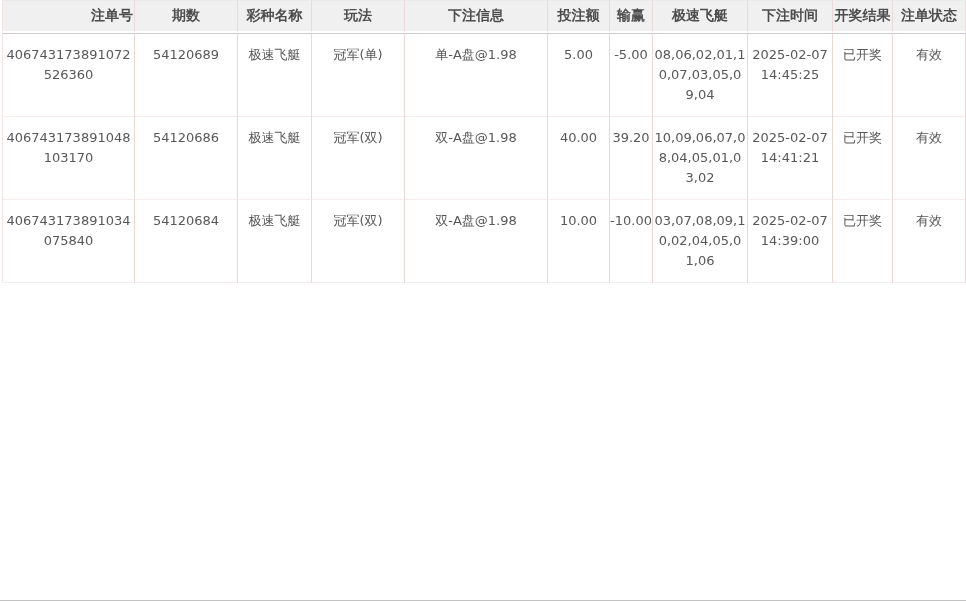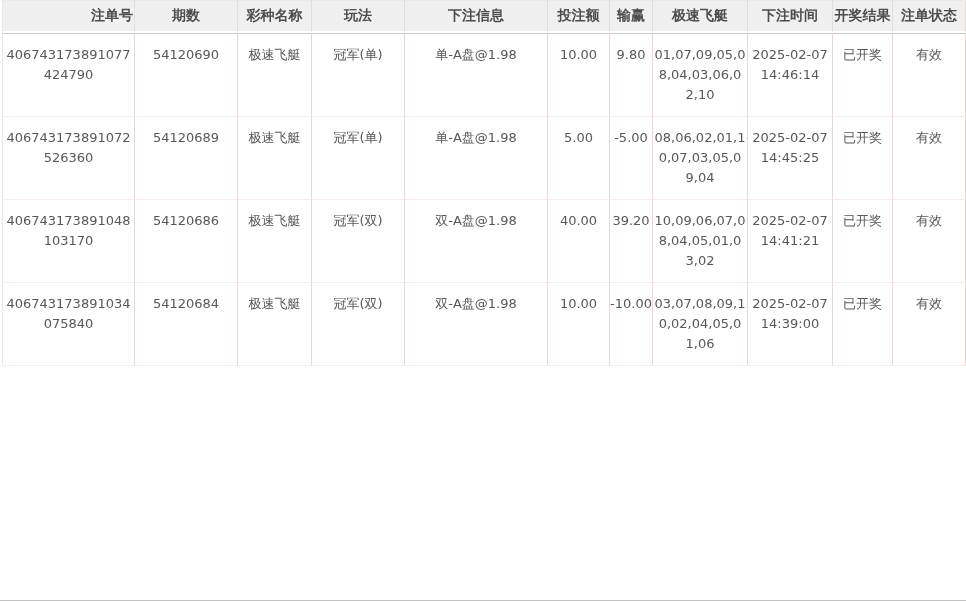--- a/index.html
+++ b/index.html
@@ -98,33 +98,20 @@
       <th>投注额</th>
       <th>输赢</th>
       <th>极速飞艇</th>
       <th>下注时间</th>
       <th>开奖结果</th>
       <th>注单状态</th>
     </tr>
   </thead>
   <tbody>
       <tr>
-        <td class="col-order_no">406743173891077424790</td>
-        <td class="col-period">54120690</td>
-        <td class="col-lottery">极速飞艇</td>
-        <td class="col-play">冠军(单)</td>
-        <td class="col-bet_info">单-A盘@1.98</td>
-        <td class="col-amount">10.00</td>
-        <td class="col-win_loss">9.80</td>
-        <td class="col-result">01,07,09,05,08,04,03,06,02,10</td>
-        <td class="col-bet_time">2025-02-07 14:46:14</td>
-        <td class="col-draw_status">已开奖</td>
-        <td class="col-order_status">有效</td>
-      </tr>
-      <tr>
         <td class="col-order_no">406743173891072526360</td>
         <td class="col-period">54120689</td>
         <td class="col-lottery">极速飞艇</td>
         <td class="col-play">冠军(单)</td>
         <td class="col-bet_info">单-A盘@1.98</td>
         <td class="col-amount">5.00</td>
         <td class="col-win_loss">-5.00</td>
         <td class="col-result">08,06,02,01,10,07,03,05,09,04</td>
         <td class="col-bet_time">2025-02-07 14:45:25</td>
         <td class="col-draw_status">已开奖</td>

